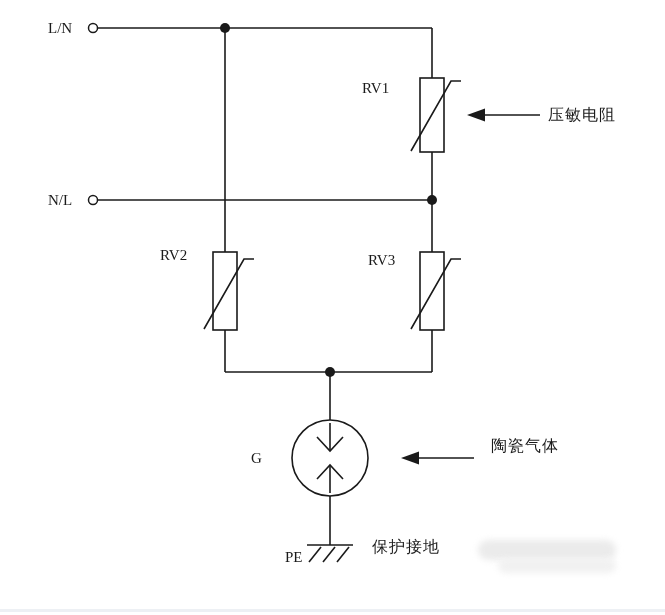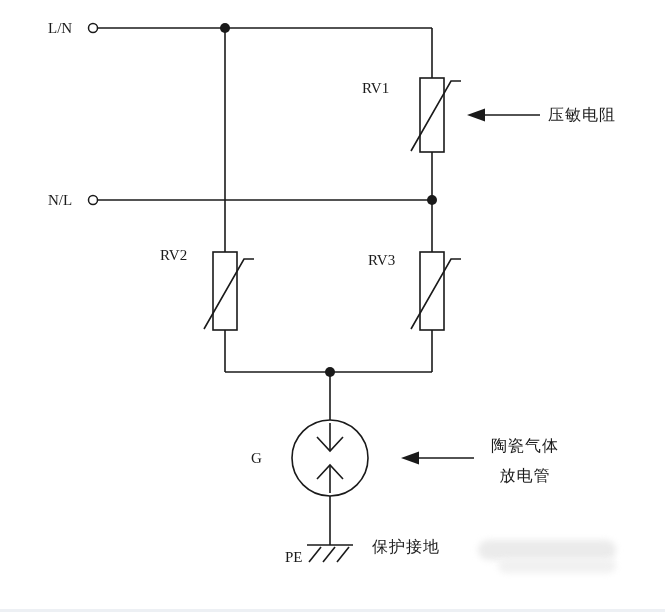--- a/index.html
+++ b/index.html
@@ -121,21 +121,20 @@
   <div class="label" style="left:368px; top:250px;text-align:center;">RV3</div>
 
   <div class="label" style="left:251px; top:448px;">G</div>
 
   <div class="label" style="left:285px; top:547px;">PE</div>
 
   <div class="label cjk" style="left:548px; top:106px;">压敏电阻</div>
 
   <div class="label cjk anno-block" style="left:476px; top:437px; width:82px;margin-left:8px;">
     <span>陶瓷气体</span>
-    <span style="margin-top:10px;">放电管</span>
   </div>
 
   <div class="label cjk" style="left:372px; top:538px;text-align:right;">保护接地</div>
 
   <div class="watermark" style="left:478px; top:540px; width:138px; height:20px;"></div>
   <div class="watermark" style="left:498px; top:558px; width:118px; height:15px; background:#f1f1f1;"></div>
   <div class="edge-strip"></div>
 
 </div>
 

